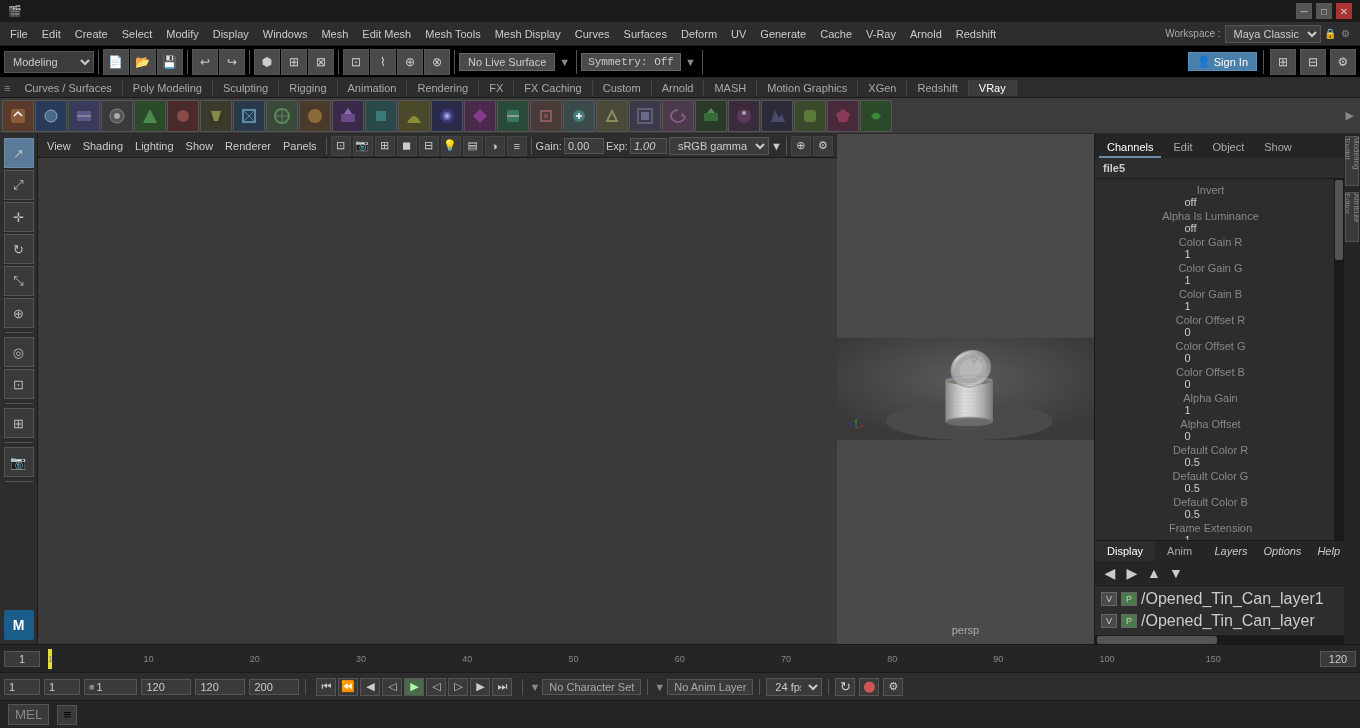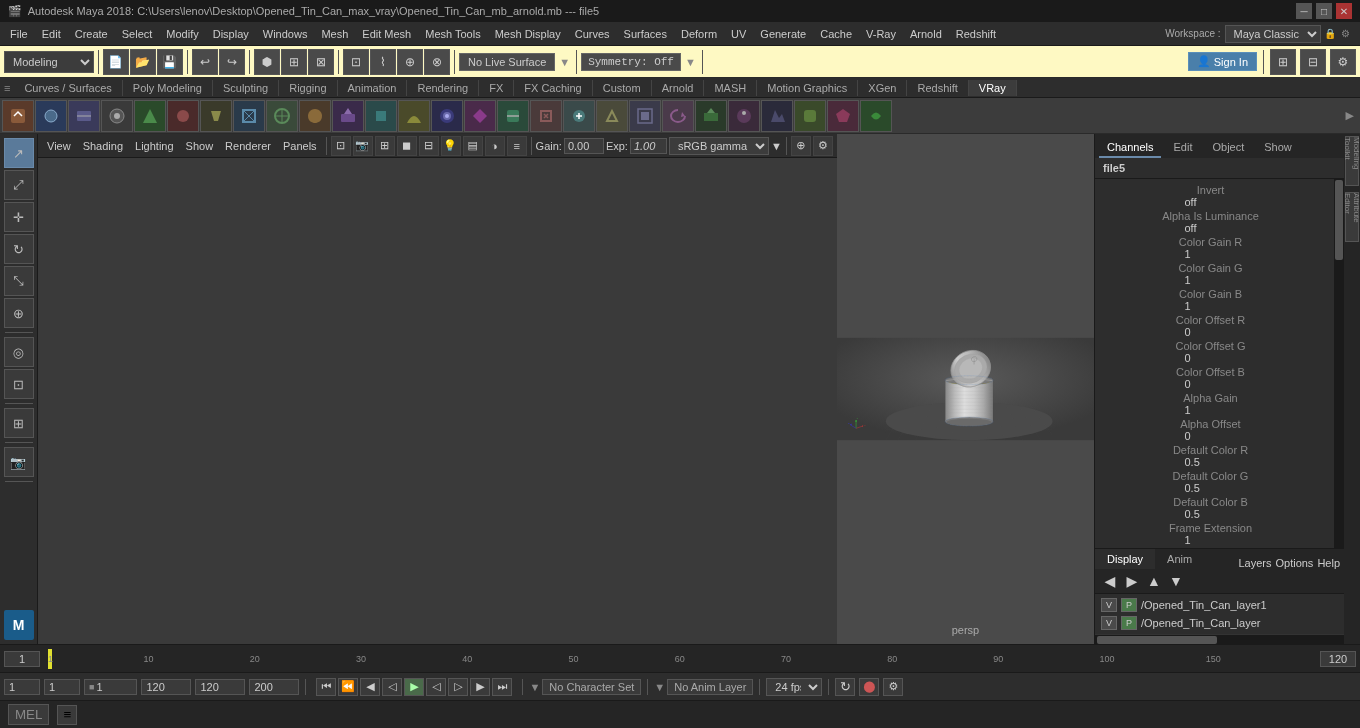--- a/index.html
+++ b/index.html
@@ -13,21 +13,21 @@
 
     
     #menu-bar { background: #2d2d2d; height: 24px; display: flex; align-items: center; padding: 0 4px; border-bottom: 1px solid #1a1a1a; gap: 2px; }
     .menu-item { padding: 2px 6px; color: #ccc; cursor: pointer; font-size: 11px; }
     #workspace-area { margin-left: auto; display: flex; align-items: center; gap: 4px; background: #2d2d2d; padding: 0 6px; }
     #workspace-area span { font-size: 10px; color: #aaa; }
     #workspace-dropdown { background: #3c3c3c; color: #ccc; border: 1px solid #555; padding: 1px 4px; font-size: 11px; }
     #lock-icon { color: #888; }
 
     
-    #toolbar { background: #fef9c3; height: 32px; display: flex; align-items: center; padding: 0 4px; gap: 2px; border-bottom: 1px solid #2a2a2a; }
+    #toolbar { background: #000000; height: 32px; display: flex; align-items: center; padding: 0 4px; gap: 2px; border-bottom: 1px solid #2a2a2a; }
     .toolbar-section { display: flex; align-items: center; gap: 1px; }
     .tb-btn { width: 26px; height: 26px; background: #4a4a4a; border: 1px solid #555; color: #ccc; cursor: pointer; display: flex; align-items: center; justify-content: center; font-size: 12px; }
     .tb-separator { width: 1px; height: 24px; background: #555; margin: 0 2px; }
     .tb-dropdown { background: #3c3c3c; border: 1px solid #555; color: #ccc; padding: 1px 4px; font-size: 11px; height: 22px; }
     #modeling-dropdown { width: 90px; }
     #live-surface { background: #4a4a4a; border: 1px solid #666; padding: 2px 8px; color: #ccc; font-size: 11px; cursor: pointer; }
     #symmetry-btn { background: #4a4a4a; border: 1px solid #666; padding: 2px 6px; color: #ccc; font-size: 11px; cursor: pointer; font-family: Liberation Mono, monospace; }
     #sign-in-btn { background: #4a7faa; border: 1px solid #5a8fba; padding: 2px 8px; color: #fff; font-size: 11px; cursor: pointer; display: flex; align-items: center; gap: 3px; }
 
     
@@ -81,21 +81,21 @@
     #layer-section { border-top: 1px solid #1a1a1a; }
     #layer-tabs { display: flex; background: #252525; }
     .ltab { padding: 4px 12px; color: #aaa; font-size: 11px; cursor: pointer; }
     .ltab.active { color: #fff; background: #2d2d2d; }
     #layer-controls { display: flex; align-items: center; padding: 3px 6px; gap: 4px; background: #252525; border-bottom: 1px solid #1a1a1a; }
     .lctrl-btn { color: #ccc; font-size: 14px; cursor: pointer; width: 18px; height: 18px; display: flex; align-items: center; justify-content: center; }
     #layer-list { padding: 2px 0; }
     .layer-row { display: flex; align-items: center; padding: 2px 6px; gap: 4px; font-size: 11px; color: #ccc; }
     .layer-v { width: 16px; height: 14px; background: #4a4a4a; border: 1px solid #666; display: flex; align-items: center; justify-content: center; font-size: 9px; cursor: pointer; }
     .layer-p { width: 16px; height: 14px; background: #4a7a4a; border: 1px solid #666; display: flex; align-items: center; justify-content: center; font-size: 9px; cursor: pointer; }
-    .layer-name { flex: 1; color: #ccc; font-size: 11px; }
+    .layer-name { flex: 1; color: #ccc; font-size: 16px; }
     #layer-scrollbar-h { height: 10px; background: #1a1a1a; border-top: 1px solid #333; display: flex; align-items: center; padding: 0 2px; }
     #layer-scroll-thumb-h { height: 8px; width: 120px; background: #555; border-radius: 2px; }
     .pb-separator { width: 1px; height: 16px; background: #555; margin: 0 2px; }
     #char-set { background: #3a3a3a; border: 1px solid #555; padding: 1px 6px; color: #aaa; font-size: 11px; cursor: pointer; }
     #anim-layer { background: #3a3a3a; border: 1px solid #555; padding: 1px 6px; color: #aaa; font-size: 11px; cursor: pointer; }
     #fps-dropdown { background: #3a3a3a; border: 1px solid #555; color: #ccc; padding: 1px 4px; font-size: 11px; width: 56px; }
 
     
     #status-bar { height: 28px; background: #252525; border-top: 1px solid #1a1a1a; display: flex; align-items: center; padding: 0 8px; gap: 8px; font-size: 11px; }
     #mel-label { color: #888; padding: 2px 6px; background: #3a3a3a; border: 1px solid #555; cursor: pointer; }
@@ -126,21 +126,20 @@
     .ae-side-btn { width: 14px; height: 50px; background: #3a3a3a; border: 1px solid #555; cursor: pointer; display: flex; align-items: center; justify-content: center; font-size: 8px; color: #888; writing-mode: vertical-rl; }
 
     
     #scene-canvas { position: absolute; top: 0; left: 0; right: 0; bottom: 0; }
   </style>
 </head>
 <body>
 
 <div id="title-bar">
   <span style="margin-right:6px; font-weight:bold; color:#4a8fcc;">🎬</span>
-  <span class="title-text">Autodesk Maya 2018: C:\Users\lenov\Desktop\Opened_Tin_Can_max_vray\Opened_Tin_Can_mb_arnold.mb --- file5</span>
   <div class="win-controls">
     <button class="win-btn">─</button>
     <button class="win-btn">□</button>
     <button class="win-btn" style="background:#aa3333;">✕</button>
   </div>
 </div>
 
 <div id="menu-bar">
   <span class="menu-item">File</span>
   <span class="menu-item">Edit</span>
@@ -672,21 +671,21 @@
       </div>
       <div id="rp-scrollbar">
         <div id="rp-scroll-thumb"></div>
       </div>
     </div>
 
     <div id="layer-section">
       <div id="layer-tabs">
         <span class="ltab active">Display</span>
         <span class="ltab">Anim</span>
-        <div style="margin-left:auto; display:flex; align-items:flex-end; padding:0 4px; gap:4px;">
+        <div style="margin-left:auto; display:flex; align-items:center; padding:0 4px; gap:16px;font-style:italic;">
           <span class="rph-item">Layers</span>
           <span class="rph-item">Options</span>
           <span class="rph-item">Help</span>
         </div>
       </div>
       <div id="layer-controls">
         <span class="lctrl-btn">◀</span>
         <span class="lctrl-btn">▶</span>
         <span class="lctrl-btn">▲</span>
         <span class="lctrl-btn">▼</span>

